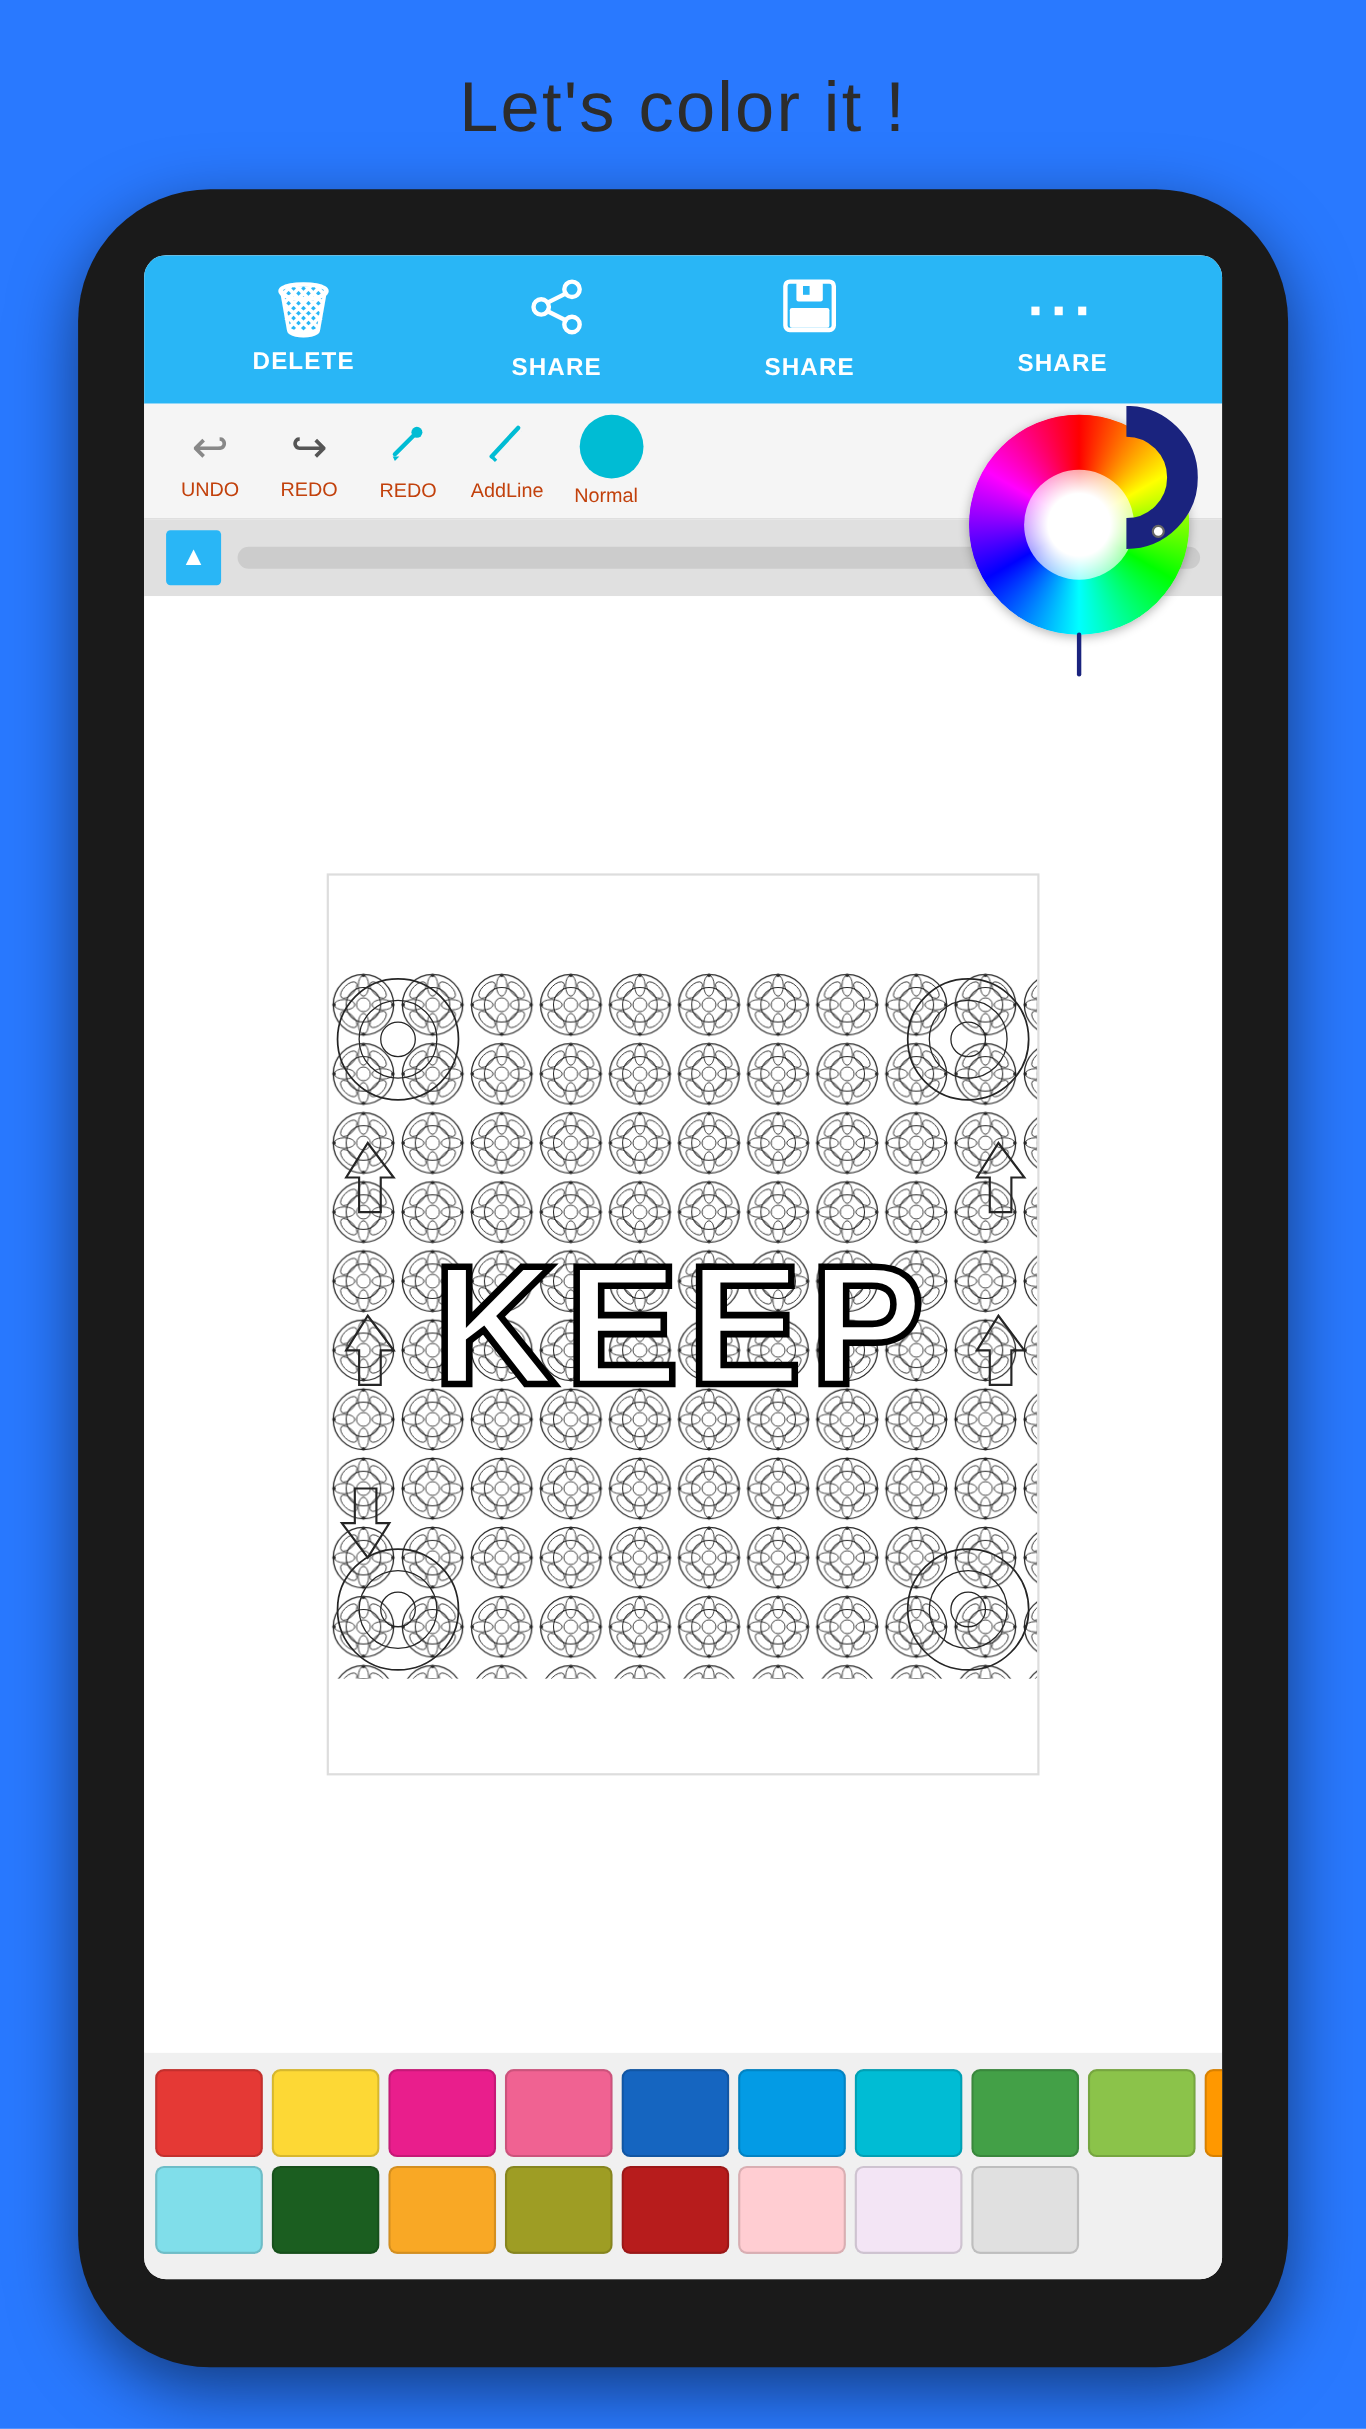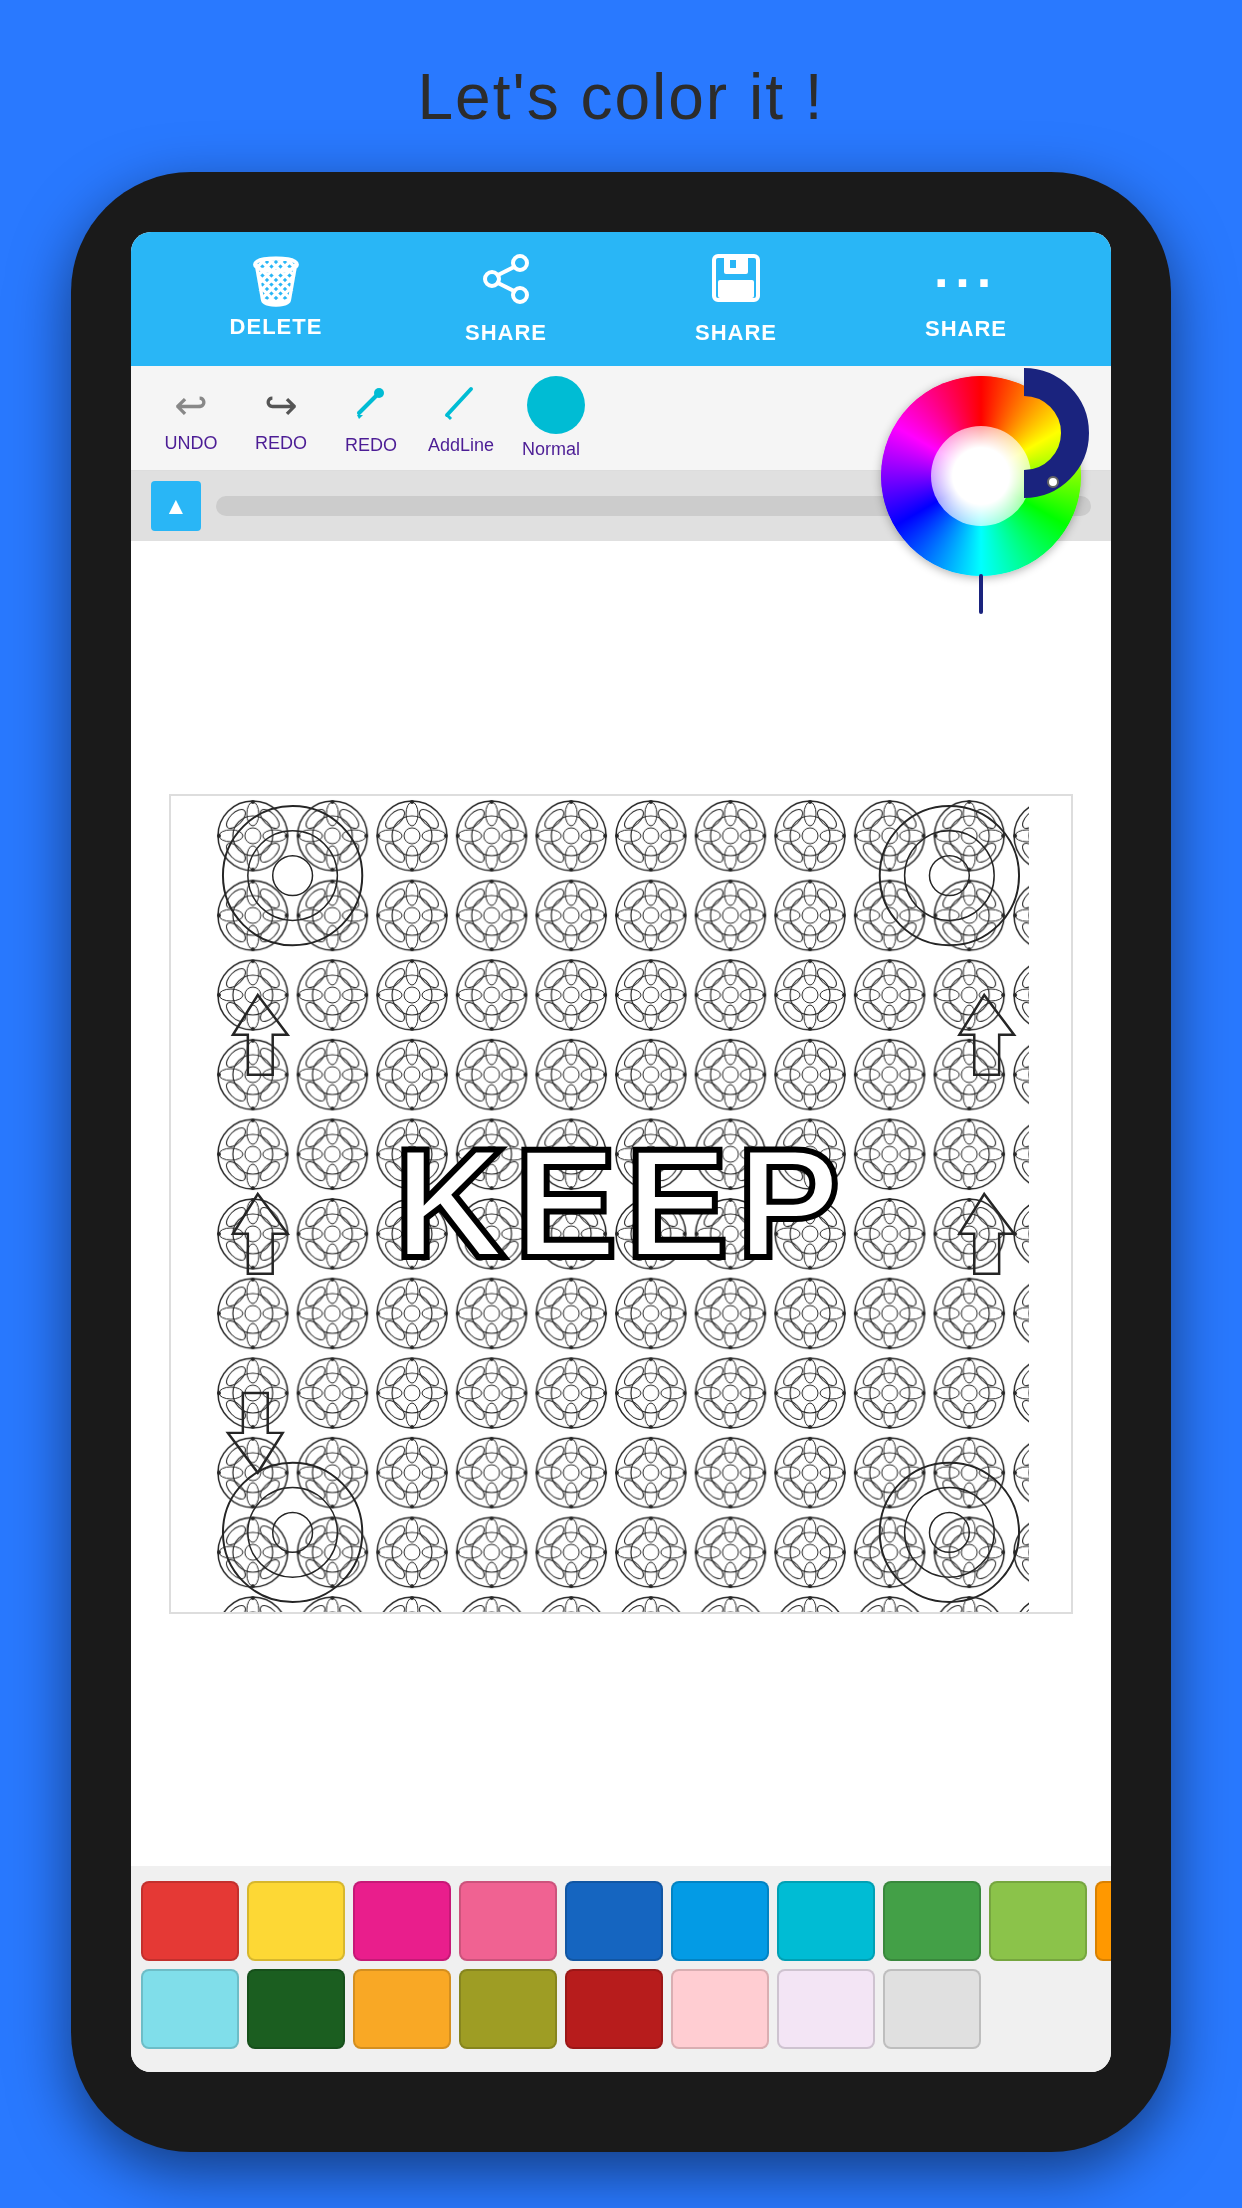--- a/index.html
+++ b/index.html
@@ -105,21 +105,21 @@
       min-width: 80px;
       gap: 5px;
     }
 
     .tool-icon {
       font-size: 42px;
     }
 
     .tool-label {
       font-size: 18px;
-      color: #4c1d95;
+      color: #c2410c;
     }
 
     .color-circle {
       width: 58px;
       height: 58px;
       border-radius: 50%;
       background: #00BCD4;
       margin-left: 10px;
     }
 
@@ -148,21 +148,21 @@
       flex: 1;
       background: white;
       display: flex;
       align-items: center;
       justify-content: center;
       overflow: hidden;
       position: relative;
     }
 
     .coloring-canvas {
-      width: 904px;
+      width: 648px;
       height: 820px;
       background: white;
       border: 2px solid #ddd;
       position: relative;
       display: flex;
       align-items: center;
       justify-content: center;
     }
 
     .canvas-text-overlay {

